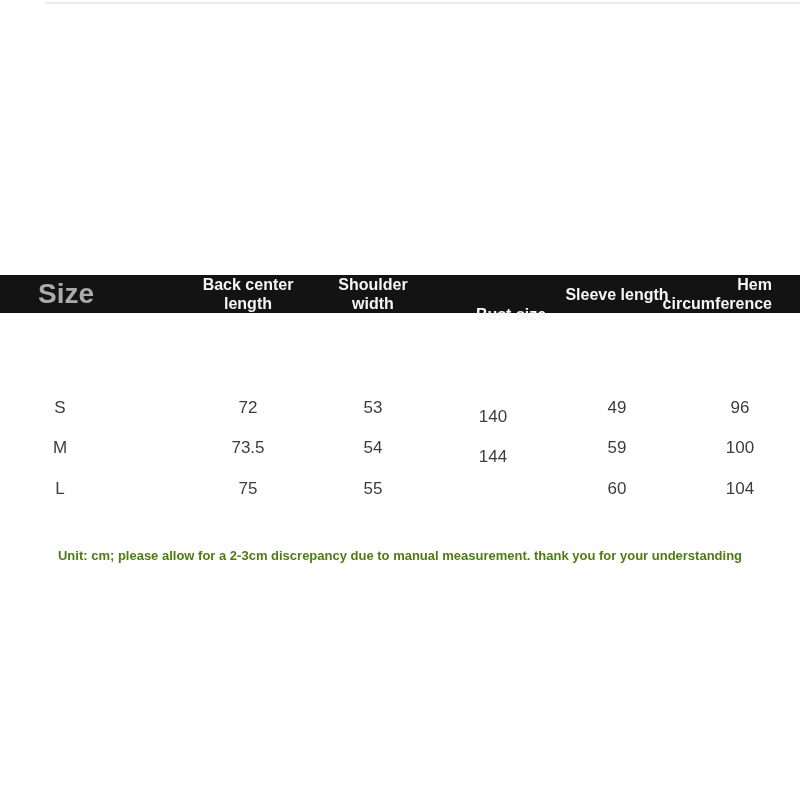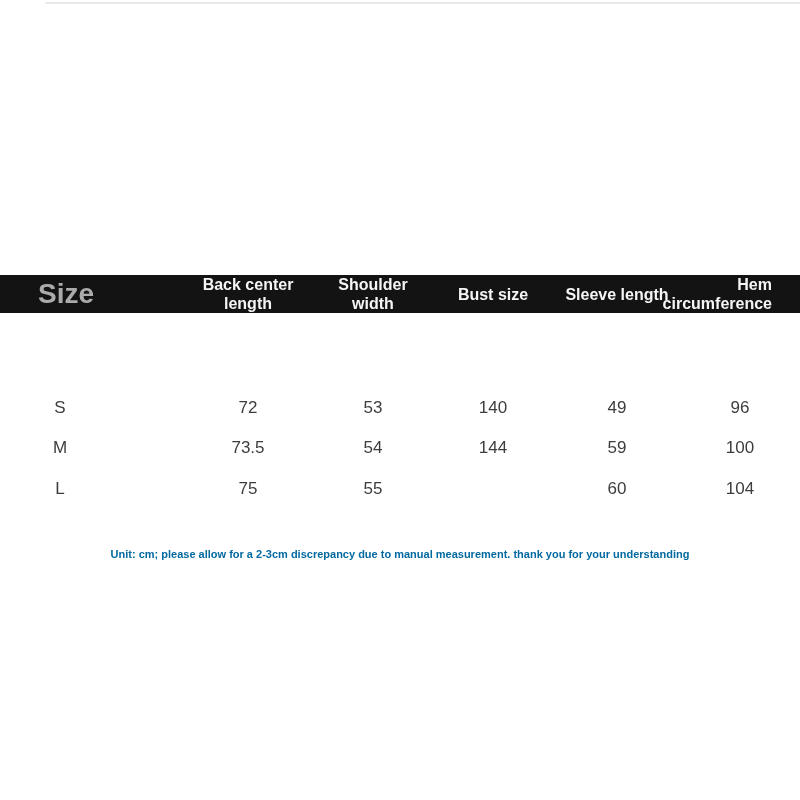--- a/index.html
+++ b/index.html
@@ -42,21 +42,21 @@
     align-items: center;
     color: #f5f5f5;
     font-size: 16px;
     font-weight: bold;
     line-height: 19px;
     text-align: center;
   }
   .hcell .hline:empty { display: none; }
   .hc1 { left: 188px; width: 120px; }
   .hc2 { left: 313px; width: 120px; }
-  .hc3 { left: 433px; width: 120px; }
+  .hc3 { left: 451px; width: 120px; margin-top: 20px; }
   .hc4 { left: 547px; width: 140px; }
   .hc5 { left: 622px; width: 150px; align-items: flex-end; text-align: right; }
   
   .row {
     position: absolute;
     left: 0; right: 0;
     height: 24px;
   }
   .r0 { top: 396px; }
   .r1 { top: 436px; }
@@ -65,31 +65,31 @@
     position: absolute;
     top: 0; height: 24px;
     line-height: 24px;
     text-align: center;
     font-size: 17px;
     color: #3d3d3d;
   }
   .lbl { left: 18px;  width: 84px;  }
   .c1  { left: 188px; width: 120px; }
   .c2  { left: 313px; width: 120px; }
-  .c3  { left: 433px; width: 120px; }
+  .c3  { left: 433px; width: 120px; margin-top: 9px; }
   .c4  { left: 557px; width: 120px; }
   .c5  { left: 680px; width: 120px; }
   
   .note {
     position: absolute;
     top: 548px; left: 0; right: 0;
     text-align: center;
-    font-size: 11px;
+    font-size: 13px;
     font-weight: bold;
-    color: #0369a1;
+    color: #4d7c0f;
   }
 </style>
 </head>
 <body>
 
 <div class="canvas">
   <div class="topline"></div>
 
   <div class="bar"></div>
   <div class="size-label">Size</div>

